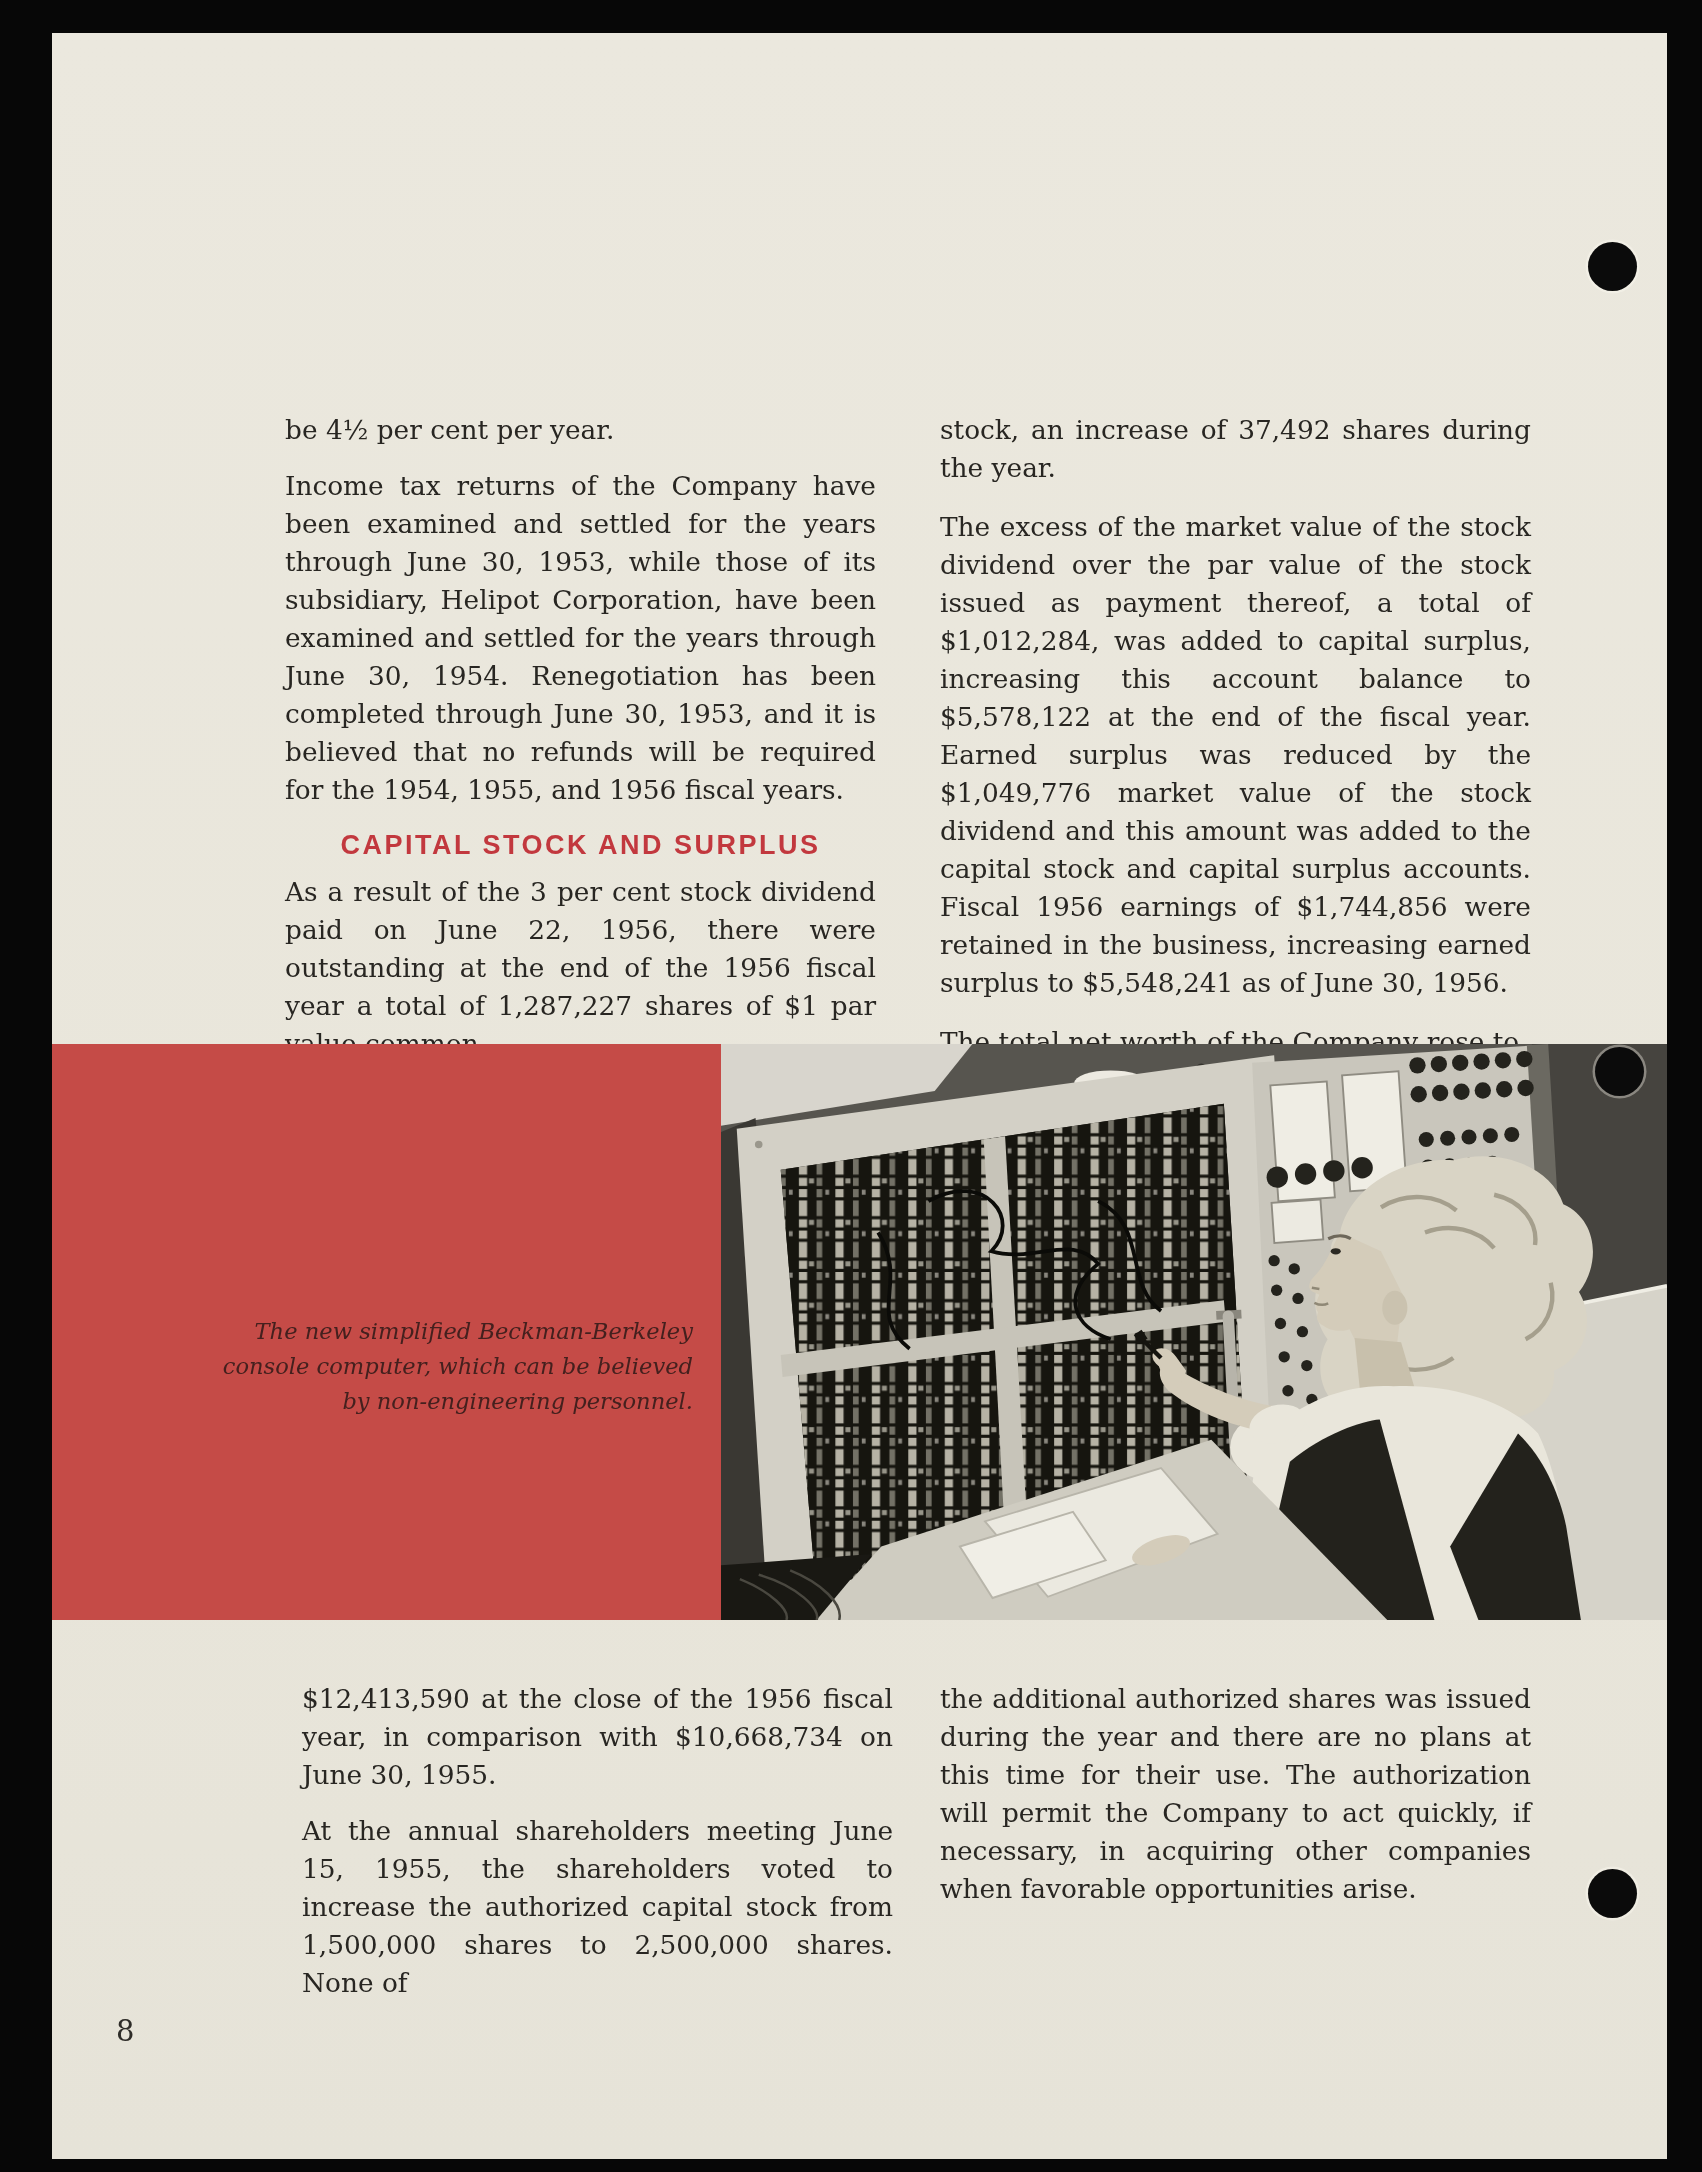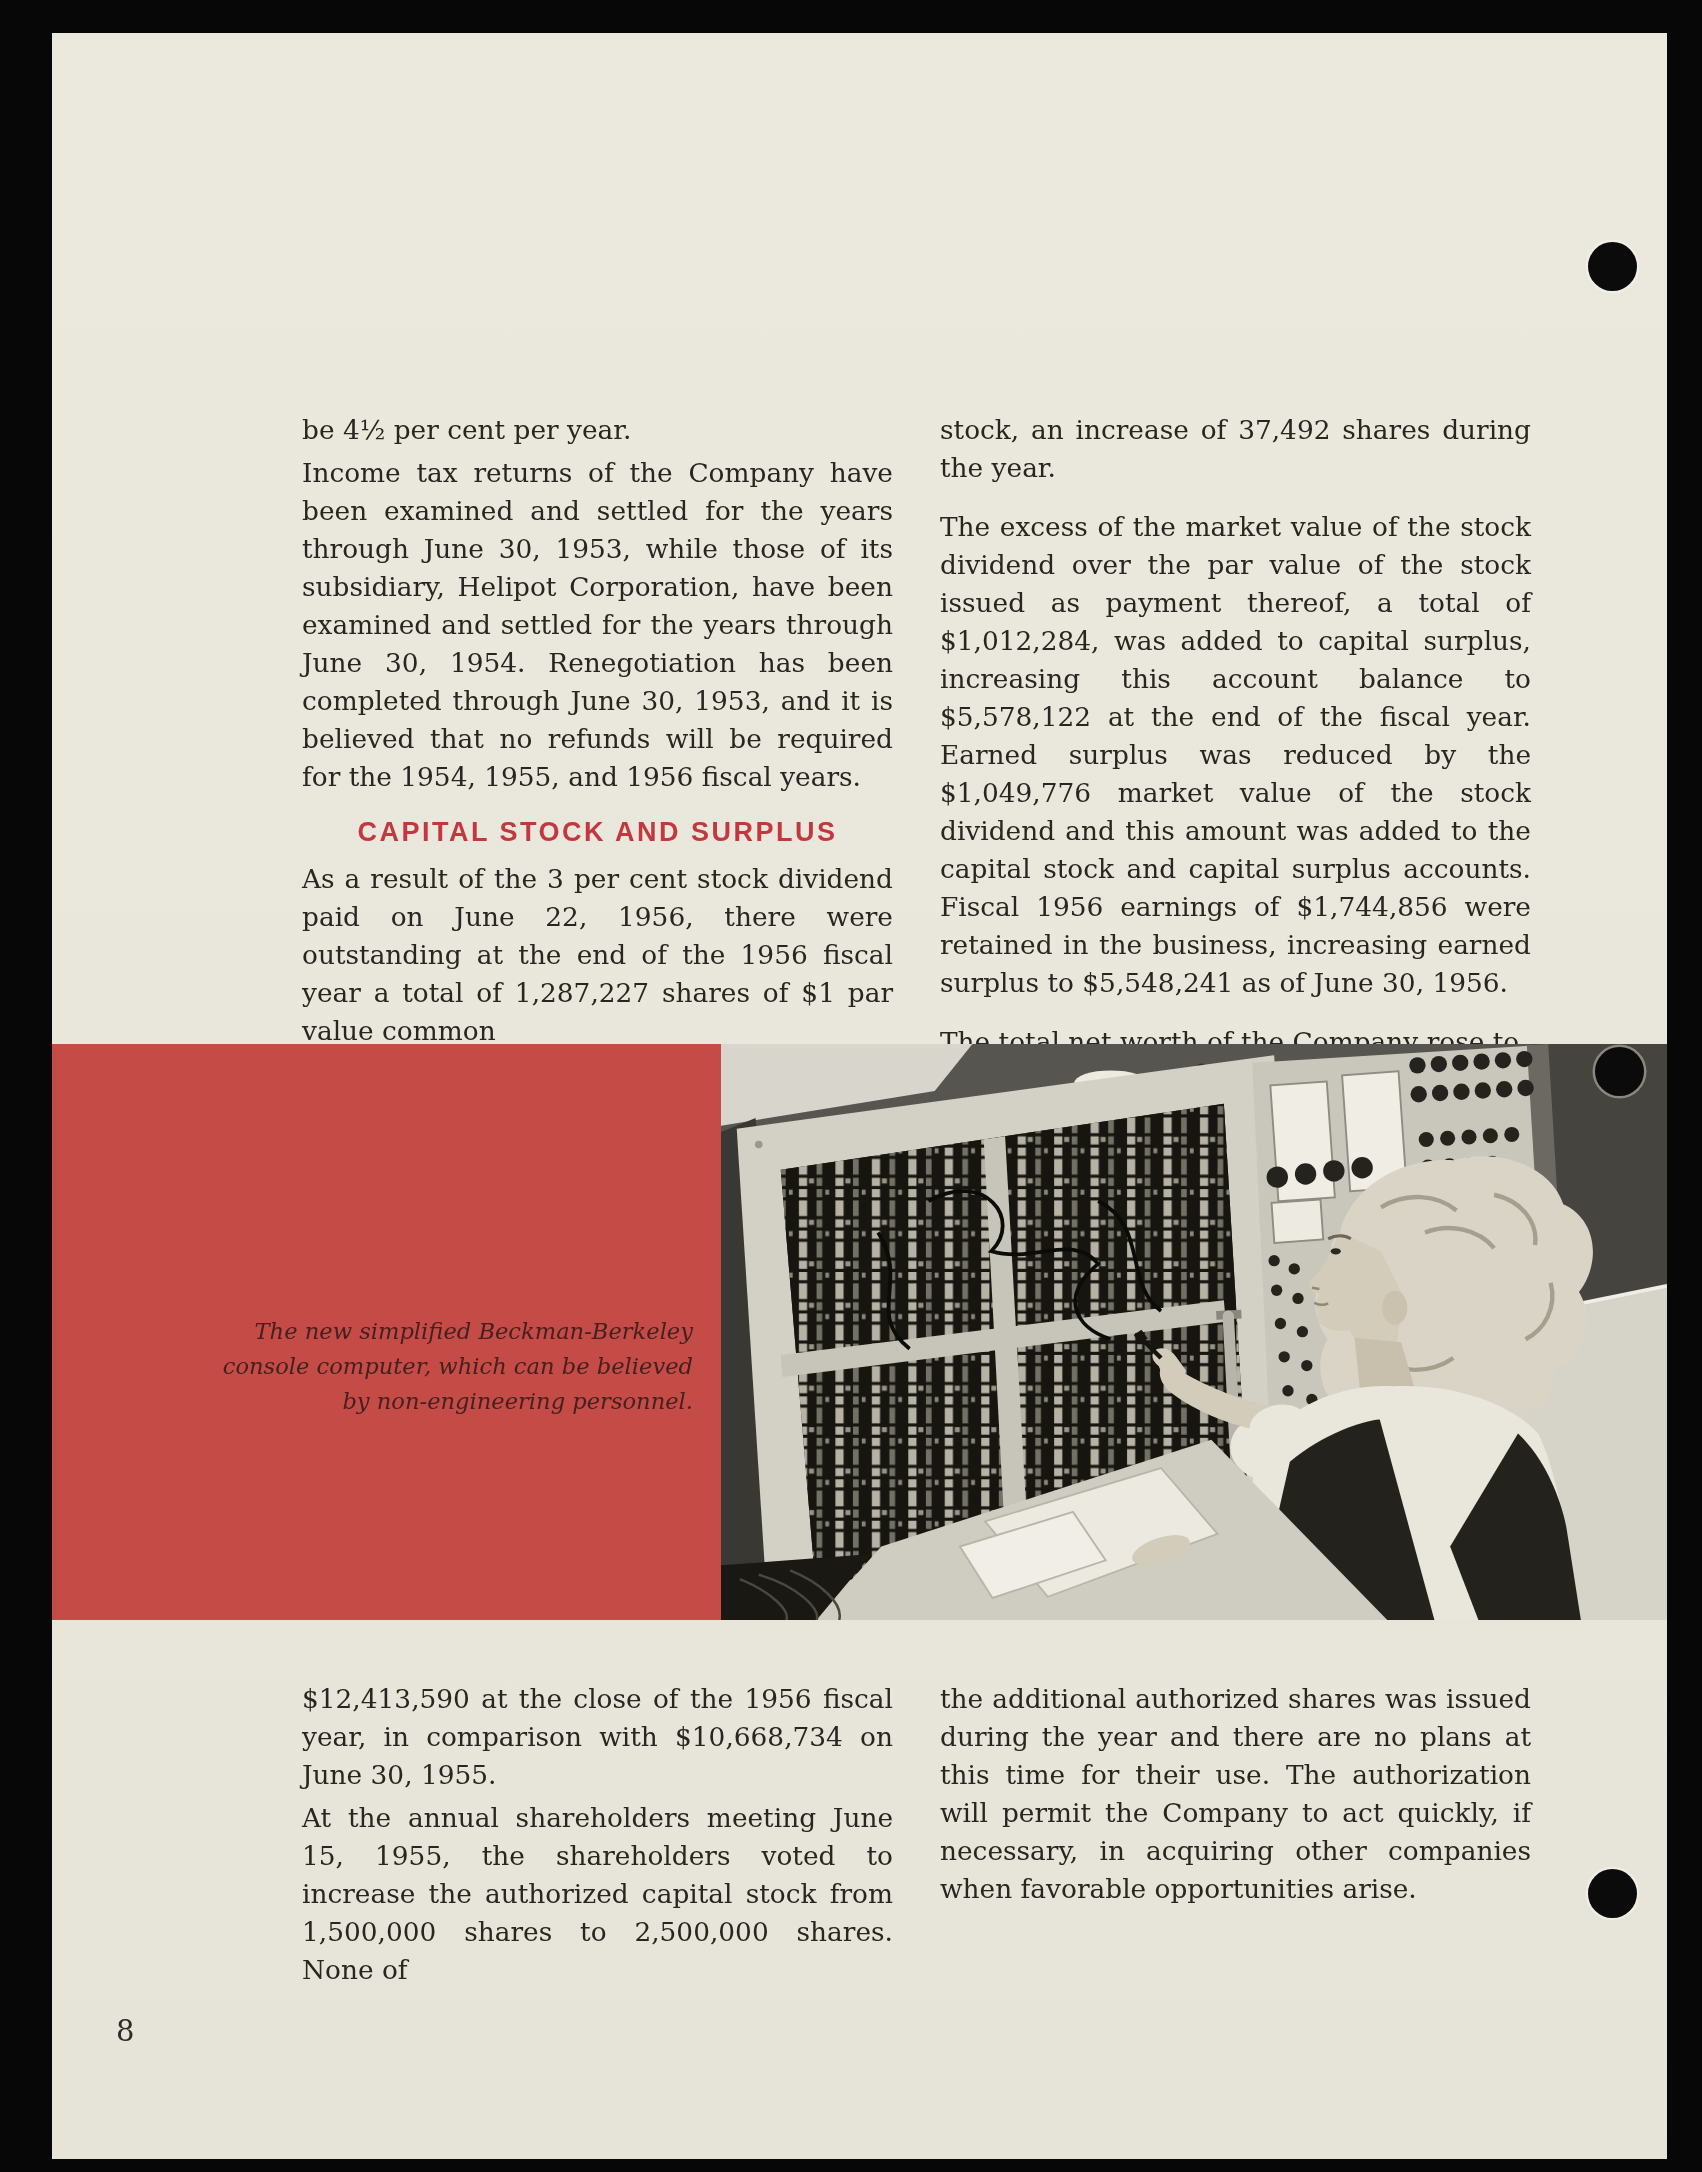--- a/index.html
+++ b/index.html
@@ -11,22 +11,22 @@
   .page{
     position:absolute;left:52px;top:33px;width:1615px;height:2126px;
     background:linear-gradient(180deg,#ebe8de 0%,#e9e6db 55%,#e6e3d8 100%);
   }
   .col{
     position:absolute;width:591px;color:#282622;
     font-size:26.4px;line-height:38px;text-align:justify;
   }
   .col p{margin:0;}
   .col p.sp{margin-top:21px;}
-  .col p.sp-sm{margin-top:5px;}
-  .tl{left:250px;top:378px;}
+  .col p.sp-sm{margin-top:18px;}
+  .tl{left:233px;top:378px;}
   .tr{left:888px;top:378px;}
   .bl{left:250px;top:1647px;}
   .br{left:888px;top:1647px;}
   h2.section{
     font-family:"Liberation Sans",sans-serif;font-weight:700;
     font-size:27px;line-height:33px;letter-spacing:2.5px;
     color:#c2383e;margin:20px 0 11.3px 0;text-align:center;
   }
   .band{position:absolute;left:0;top:1011px;width:1615px;height:576px;}
   .band-red{

